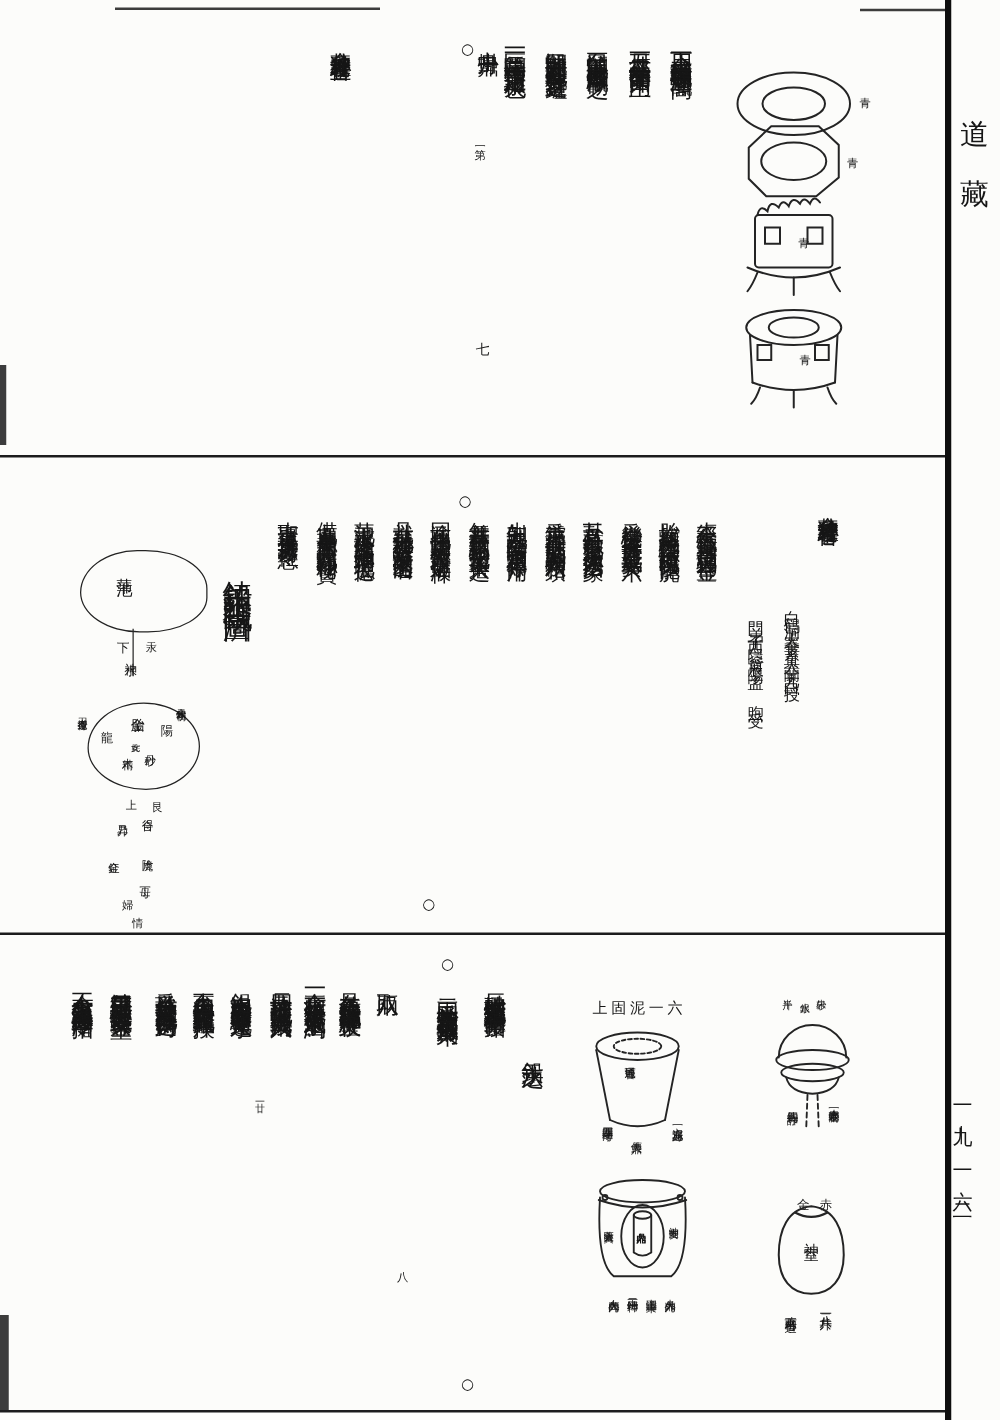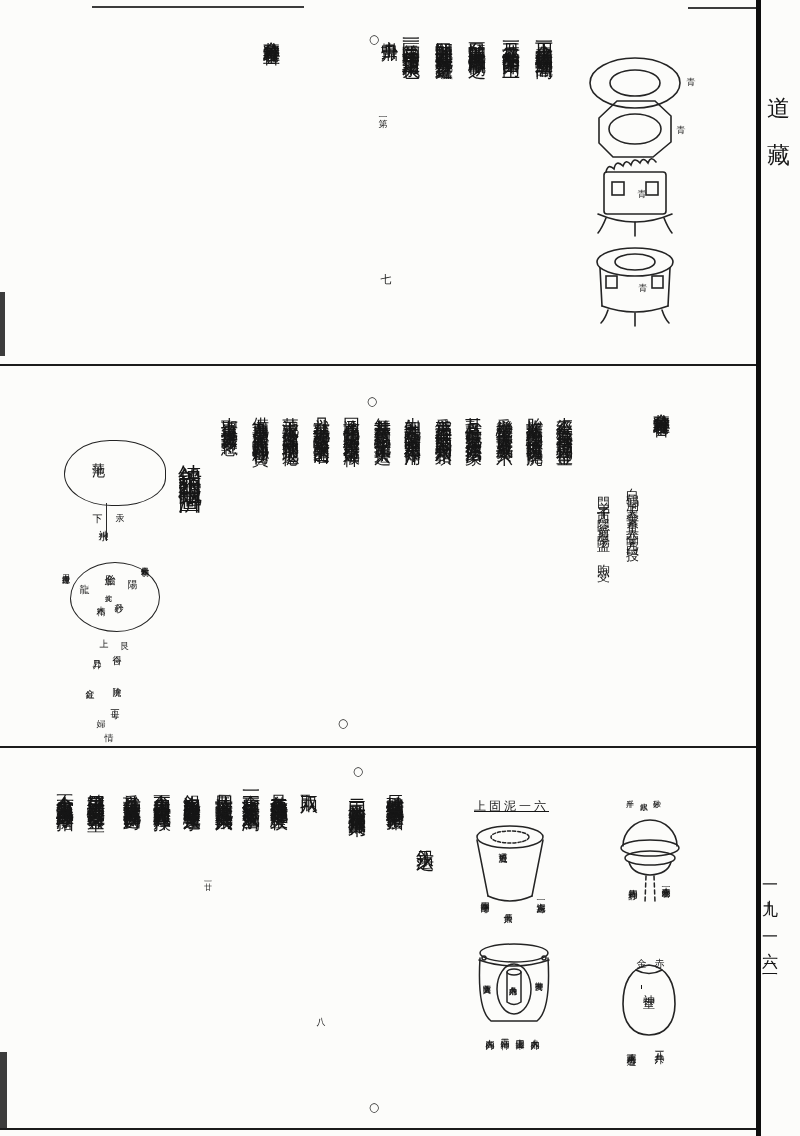--- a/index.html
+++ b/index.html
@@ -15,21 +15,21 @@
   }
   .h{position:absolute;white-space:nowrap;}
   .col-top{font-size:18px;letter-spacing:1.2px;}
   .col-mid{font-size:17px;letter-spacing:2px;}
   .col-bot{font-size:18px;letter-spacing:1.2px;}
   .endtitle{font-size:17px;letter-spacing:0.8px;}
   .attr{font-size:13px;letter-spacing:5.5px;}
   .dtitle{font-size:24px;letter-spacing:4px;}
   .t7{font-size:7px;}.t8{font-size:8px;letter-spacing:.5px;}
   .t9{font-size:9px;letter-spacing:.5px;}.t10{font-size:10px;letter-spacing:.5px;}
-  .t11{font-size:11px;}.t12{font-size:12px;text-decoration:underline;}.t13{font-size:13px;letter-spacing:2px;}
+  .t11{font-size:11px;}.t12{font-size:12px;}.t13{font-size:13px;letter-spacing:2px;}
   .mark{font-size:12px;}
   .blob{position:absolute;border:1.6px solid #232323;}
   .sep{position:absolute;left:0;width:757px;height:2px;background:#1c1c1c;}
   .sideline{position:absolute;left:756px;top:0;width:5px;height:1136px;background:#0e0e0e;}
   .pgnum{writing-mode:vertical-rl;text-orientation:mixed;font-size:16px;letter-spacing:12px;}
   .canon{writing-mode:vertical-rl;text-orientation:upright;font-size:23px;letter-spacing:46px;}
   svg{position:absolute;overflow:visible;}
   .noise{position:absolute;background:#3c3c3c;}
 </style>
 </head>

